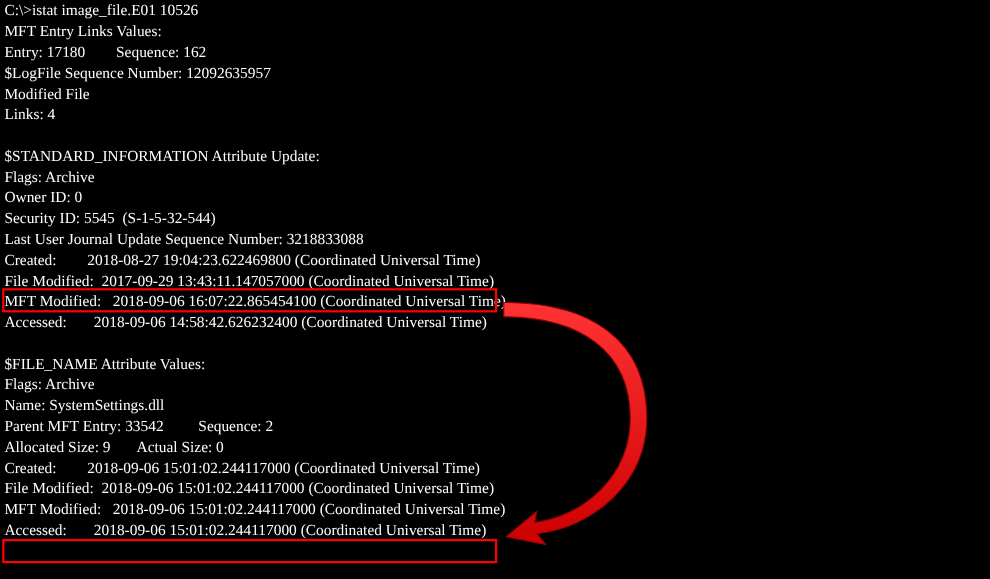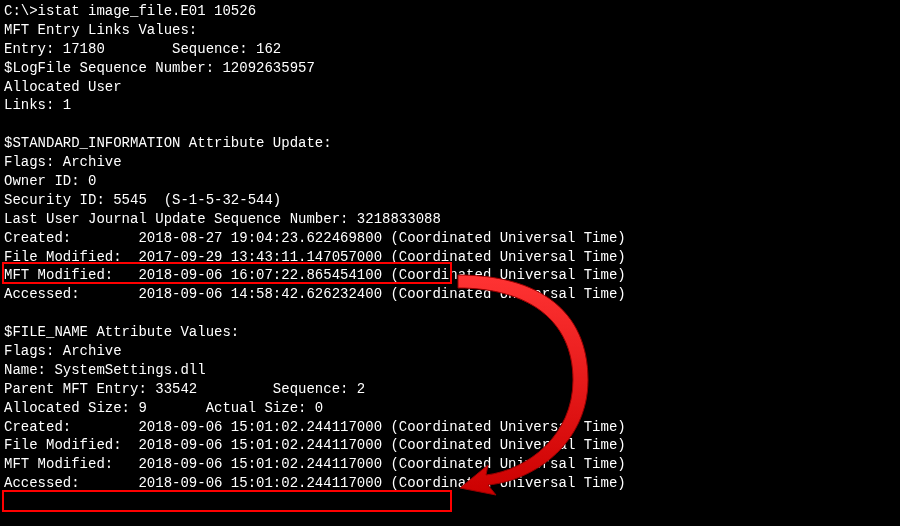--- a/index.html
+++ b/index.html
@@ -14,20 +14,21 @@
       font-size: 14px;
       line-height: 1.35;
       width: 900px;
       height: 526px;
       overflow: hidden;
       padding: 2px 4px;
       position: relative;
     }
     .line {
       white-space: pre;
+      font-family: Liberation Serif, serif;
     }
     .highlight-box {
       position: absolute;
       border: 2px solid #f00;
       pointer-events: none;
     }
     .box1 {
       top: 262px;
       left: 2px;
       width: 450px;
@@ -46,22 +47,22 @@
       pointer-events: none;
     }
   </style>
 </head>
 <body>
 
 <div class="line">C:\&gt;istat image_file.E01 10526</div>
 <div class="line">MFT Entry Links Values:</div>
 <div class="line">Entry: 17180        Sequence: 162</div>
 <div class="line">$LogFile Sequence Number: 12092635957</div>
-<div class="line">Allocated User</div>
-<div class="line">Links: 1</div>
+<div class="line">Modified File</div>
+<div class="line">Links: 4</div>
 <div class="line">&nbsp;</div>
 <div class="line">$STANDARD_INFORMATION Attribute Update:</div>
 <div class="line">Flags: Archive</div>
 <div class="line">Owner ID: 0</div>
 <div class="line">Security ID: 5545  (S-1-5-32-544)</div>
 <div class="line">Last User Journal Update Sequence Number: 3218833088</div>
 <div class="line">Created:        2018-08-27 19:04:23.622469800 (Coordinated Universal Time)</div>
 <div class="line">File Modified:  2017-09-29 13:43:11.147057000 (Coordinated Universal Time)</div>
 <div class="line">MFT Modified:   2018-09-06 16:07:22.865454100 (Coordinated Universal Time)</div>
 <div class="line">Accessed:       2018-09-06 14:58:42.626232400 (Coordinated Universal Time)</div>

